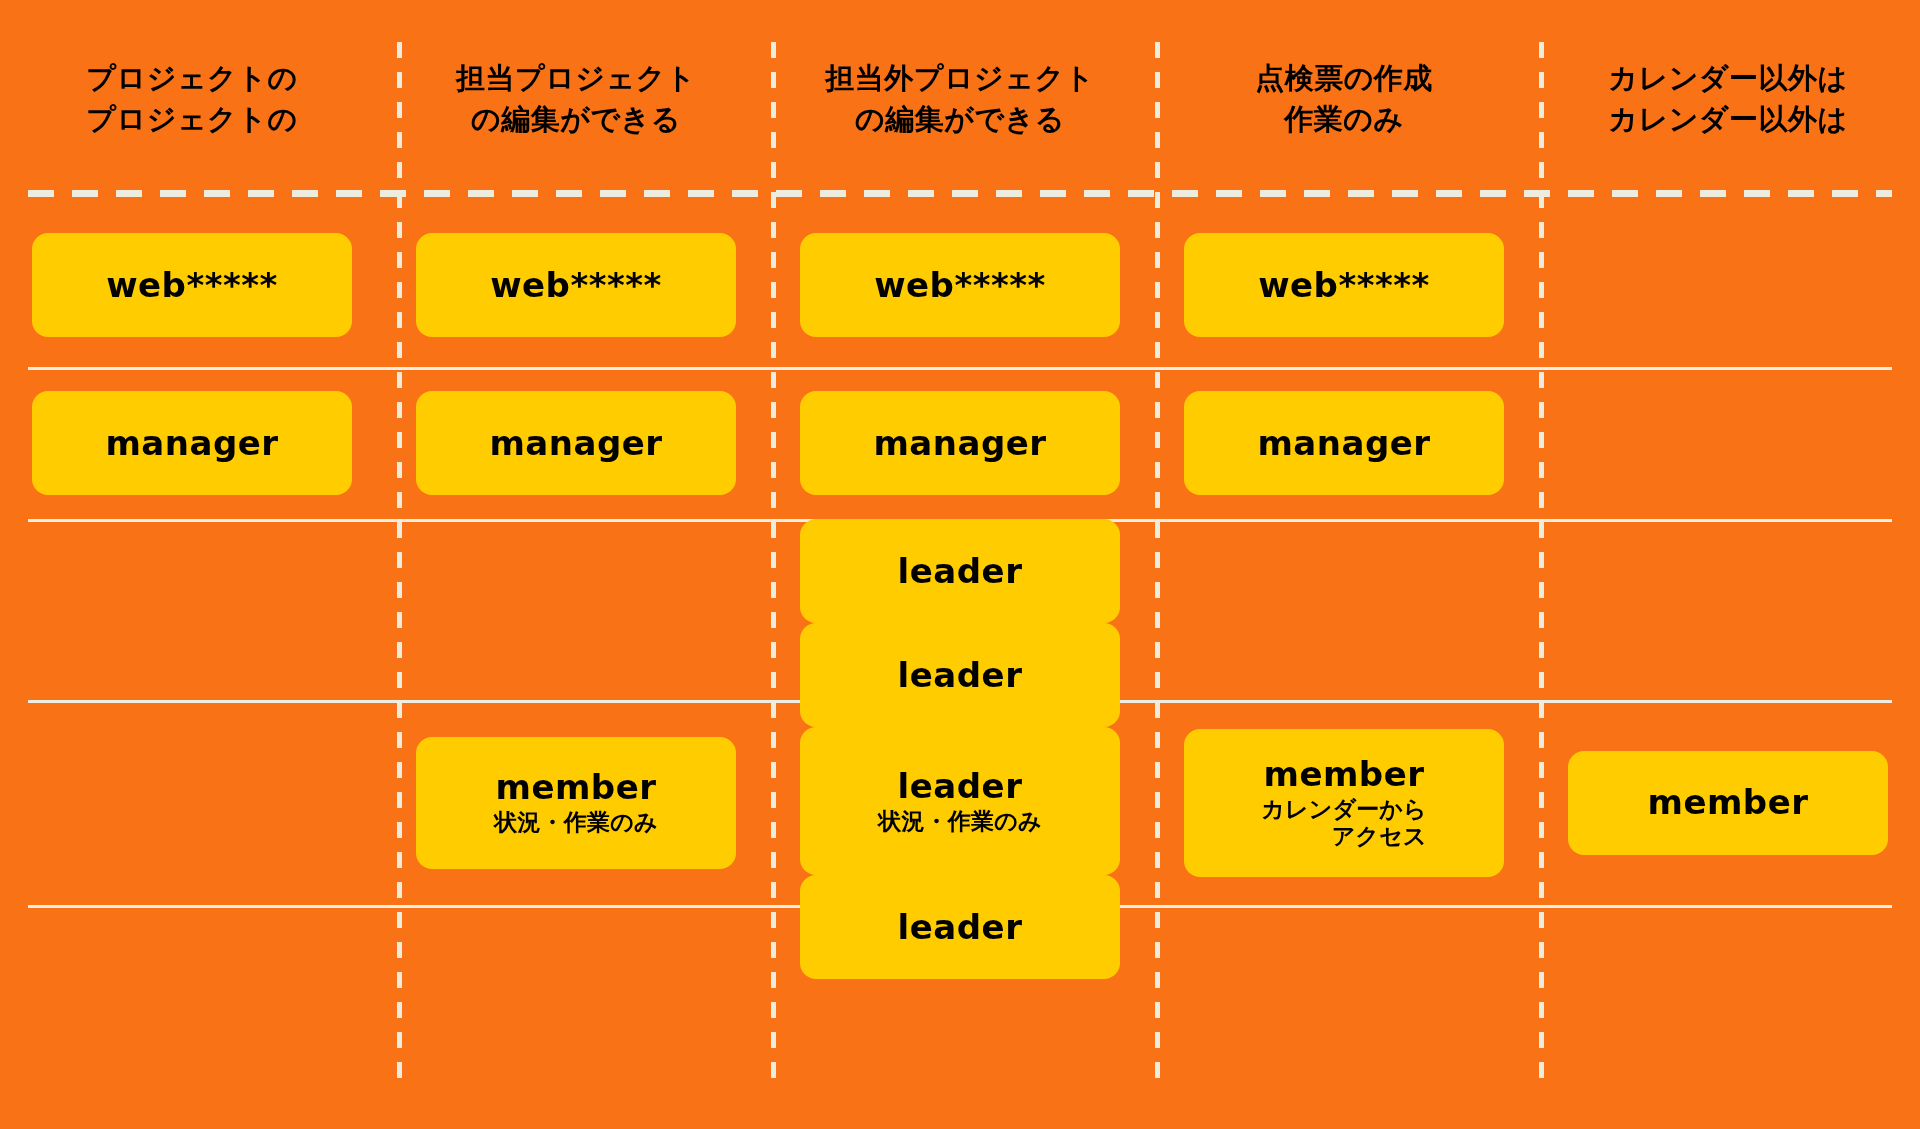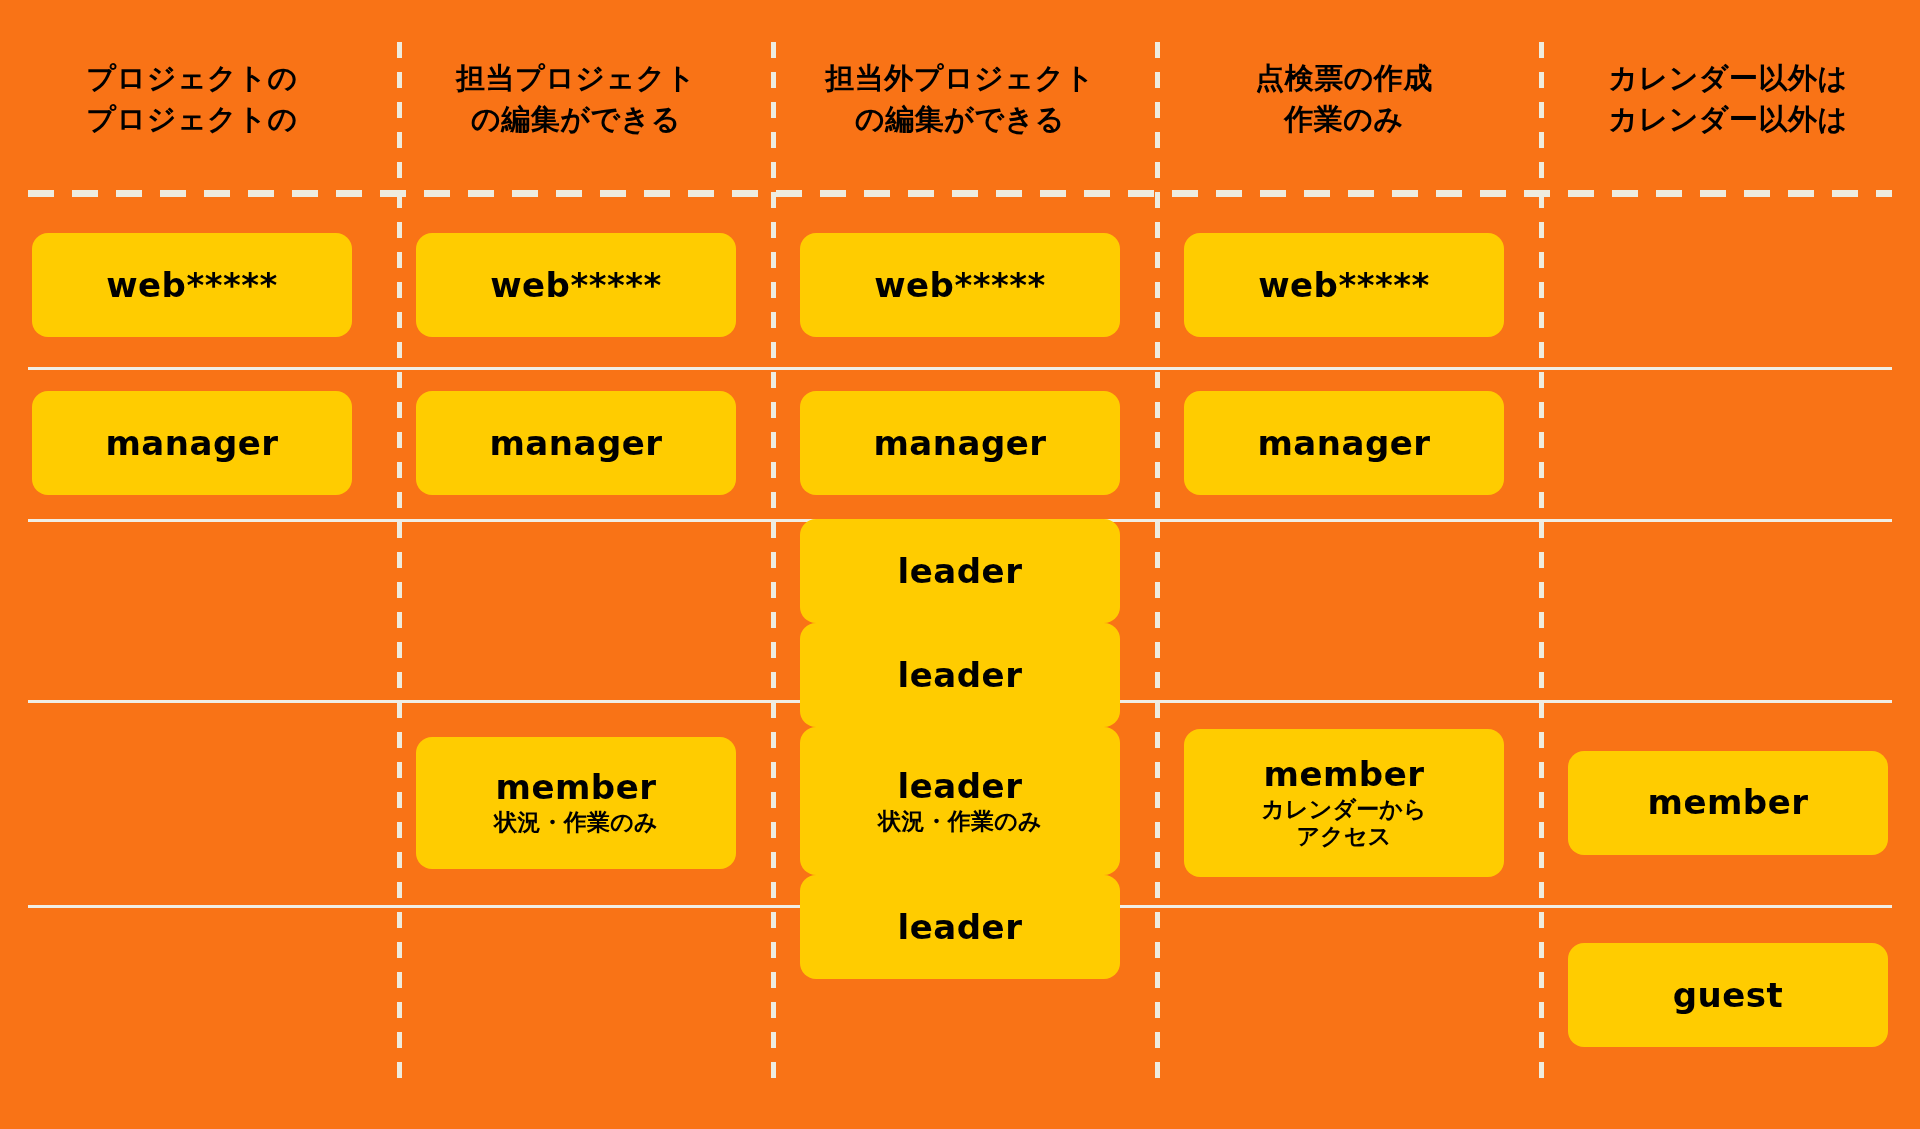--- a/index.html
+++ b/index.html
@@ -97,21 +97,21 @@
     padding: 0 12px;
   }
   .chip {
     background: #FFCC00;
     border-radius: 16px;
     color: #000000;
     display: flex;
     flex-direction: column;
     align-items: center;
     justify-content: center;
-    text-align: center;
+    text-align: right;
     box-sizing: border-box;
     width: 320px;
   }
   .chip .chip-main {
     font-size: 34px;
     font-weight: 700;
     line-height: 1.12;
     letter-spacing: 0.5px;
   }
   .chip .chip-sub {
@@ -280,21 +280,16 @@
       </div>
       <div class="cell">
         <div class="chip empty plain"></div>
       </div>
       <div class="cell">
         <div class="chip empty plain"></div>
       </div>
       <div class="cell">
         <div class="chip empty plain"></div>
       </div>
-      <div class="cell">
-        <div class="chip plain">
-          <span class="chip-main">guest</span>
-        </div>
-      </div>
     </div>
 
   </div>
 </div>
 
 </body></html>

